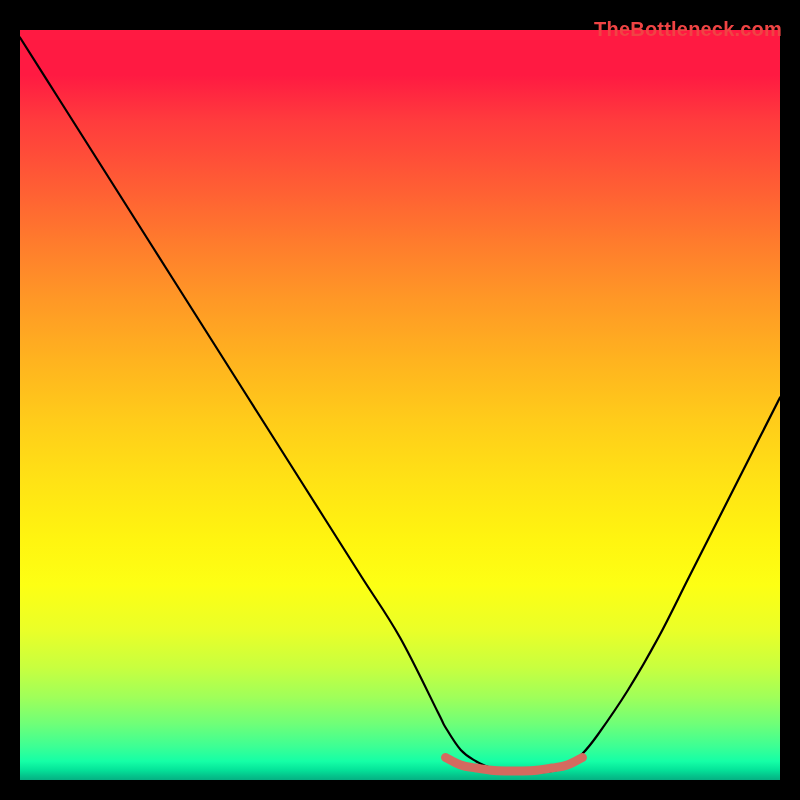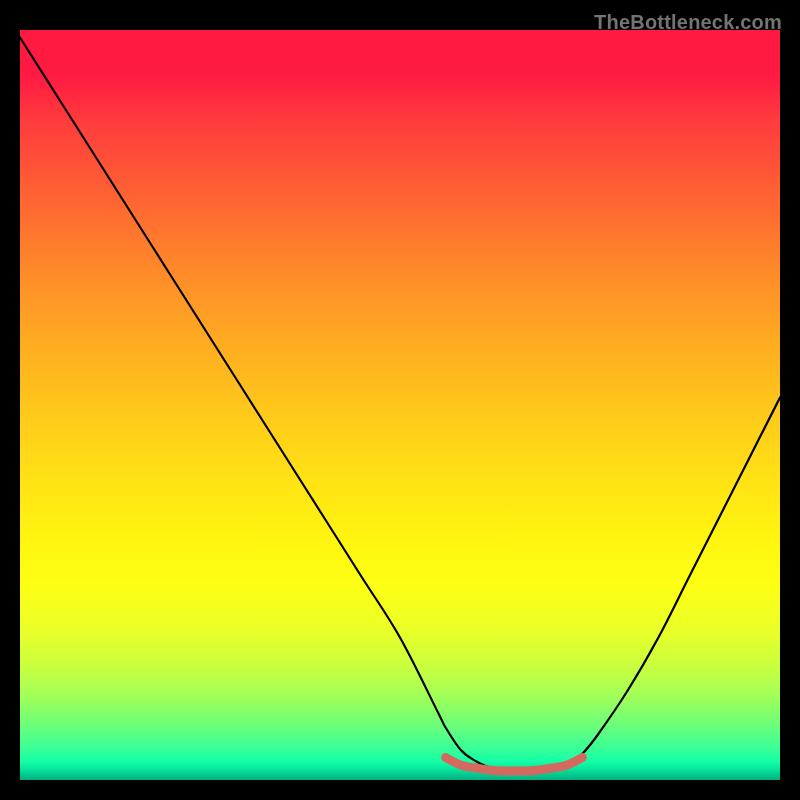--- a/index.html
+++ b/index.html
@@ -48,26 +48,26 @@
       #6fff78 92.5%,
       #3dff94 95.5%,
       #15ffa6 97.5%,
       #05e59a 98.6%,
       #05c98e 99.3%,
       #05b082 100%
     );
   }
   .watermark {
     position: absolute;
-    top: 11px;
+    top: 18px;
     right: 18px;
     font-family: Arial, Helvetica, sans-serif;
     font-size: 20px;
     font-weight: 600;
-    color: #737373;
+    color: #ef4444;
     letter-spacing: 0.2px;
   }
   svg.curve {
     position: absolute;
     inset: 0;
   }
 </style>
 </head>
 <body>
 

